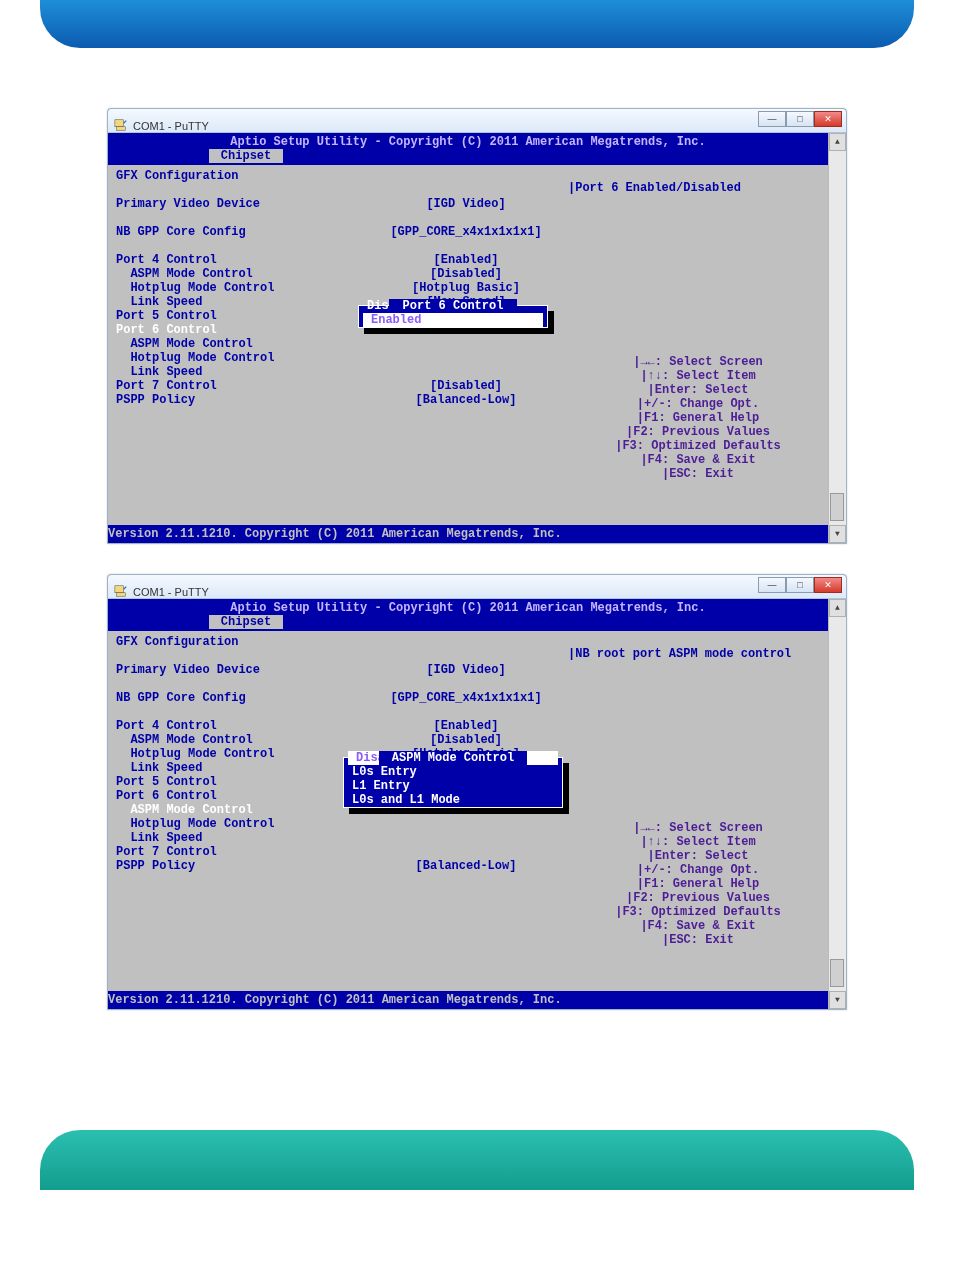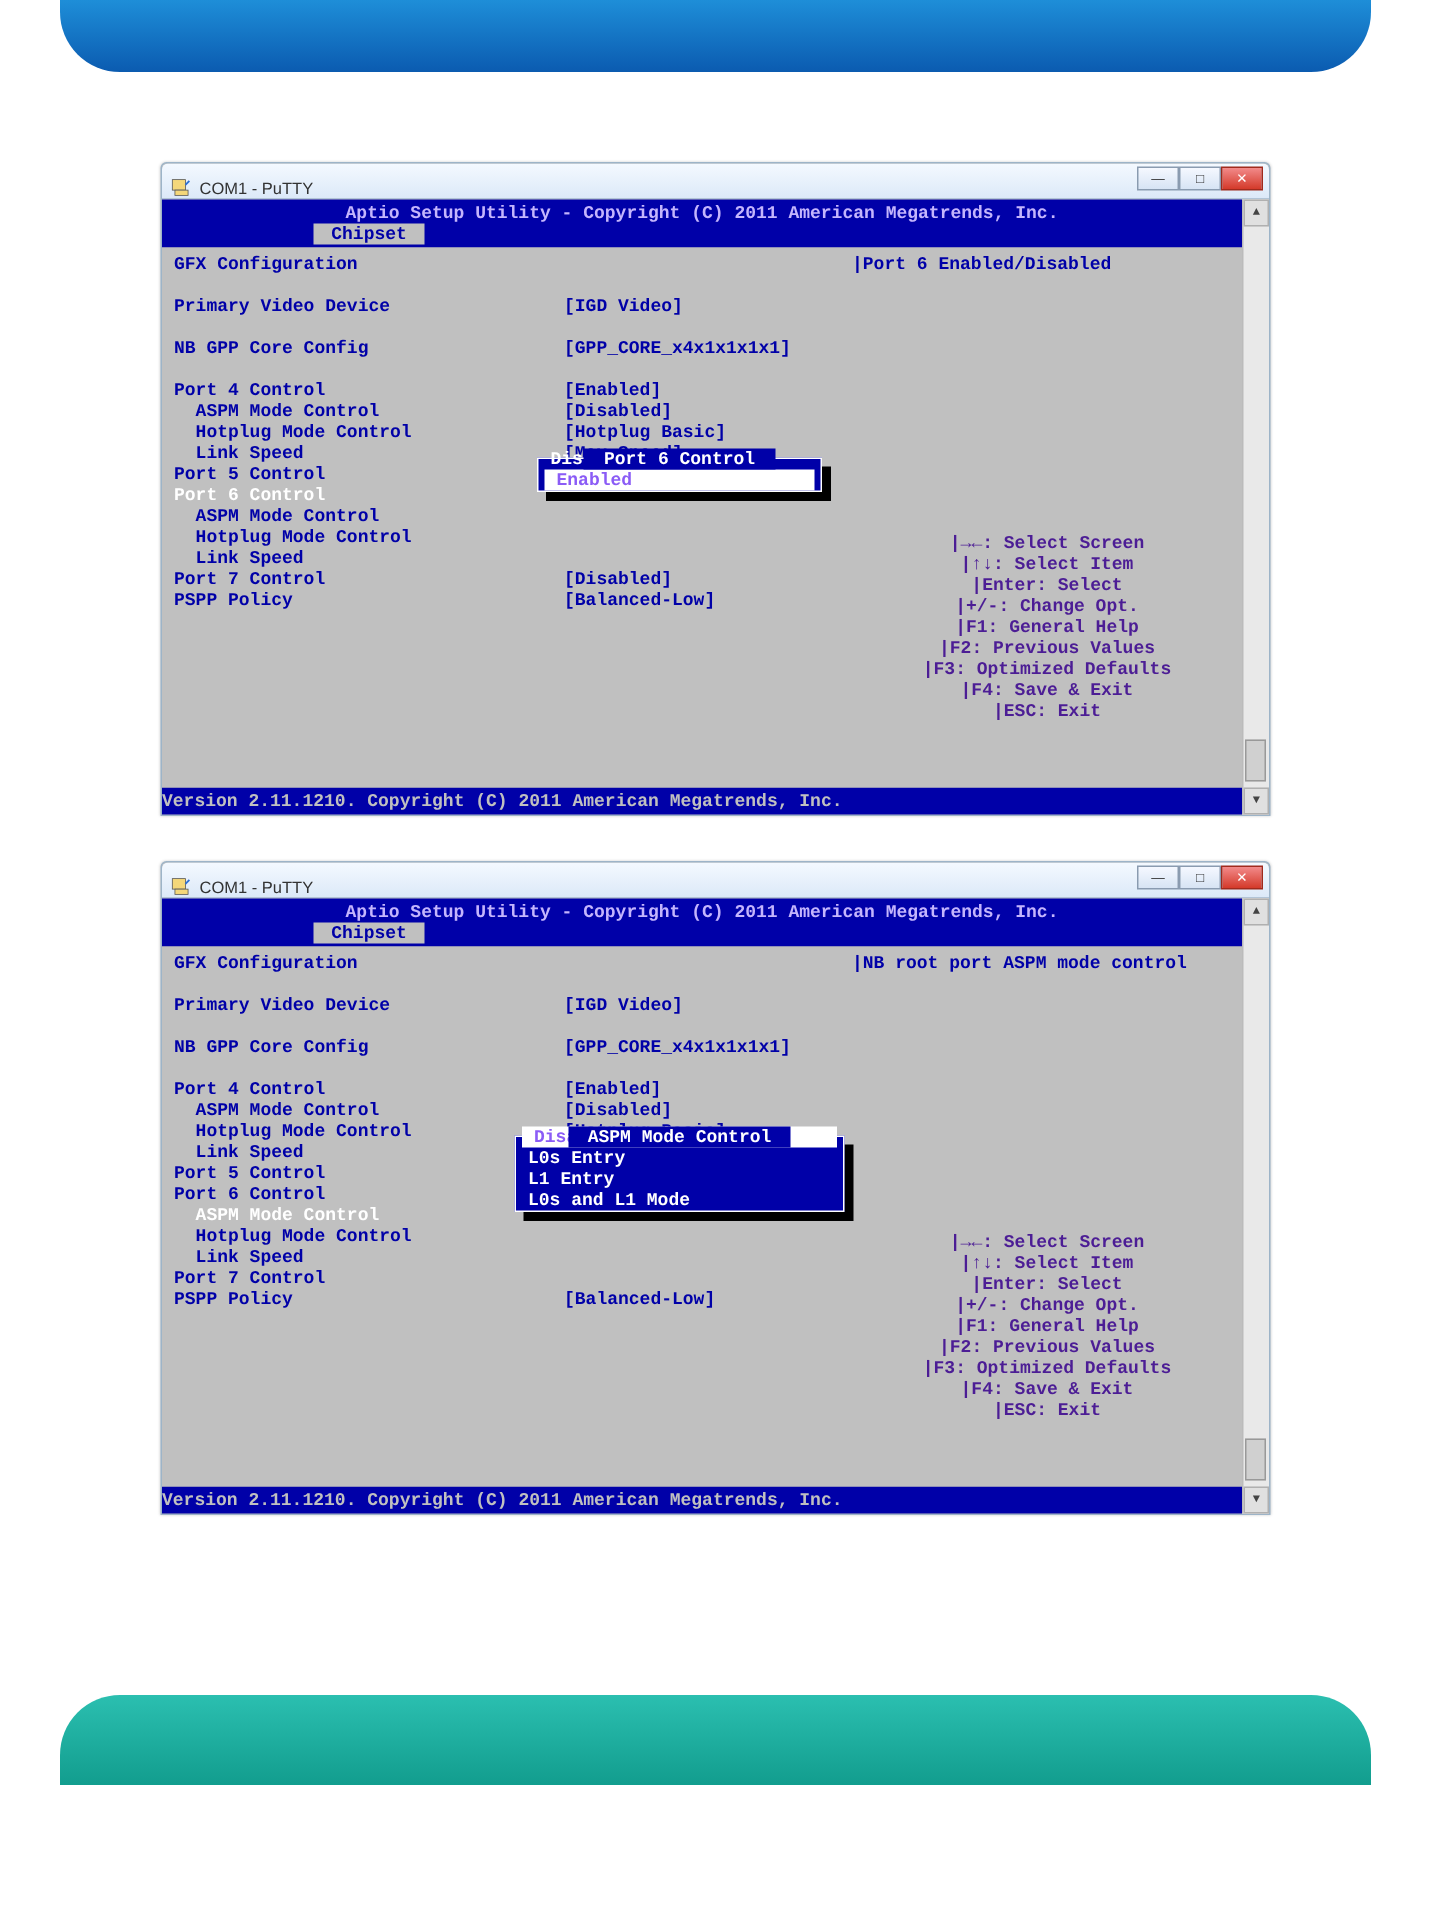--- a/index.html
+++ b/index.html
@@ -141,25 +141,25 @@
     color: #0000a8;
     position: relative;
     padding: 4px 8px 6px 8px;
     min-height: 360px;
   }
   .main-box .row {
     white-space: pre;
     display: flex;
   }
   .col-left { width: 260px; }
-  .col-mid { width: 180px; }
+  .col-mid { width: 180px; text-align: center; }
   .col-right {
     position: absolute;
     left: 460px;
-    top: 4px;
+    top: 16px;
     width: 240px;
     color: #0000a8;
   }
   .col-right .sep { color: #0000a8; }
   .help-block {
     position: absolute;
     left: 460px;
     top: 190px;
     width: 260px;
     color: #4c1d95;

